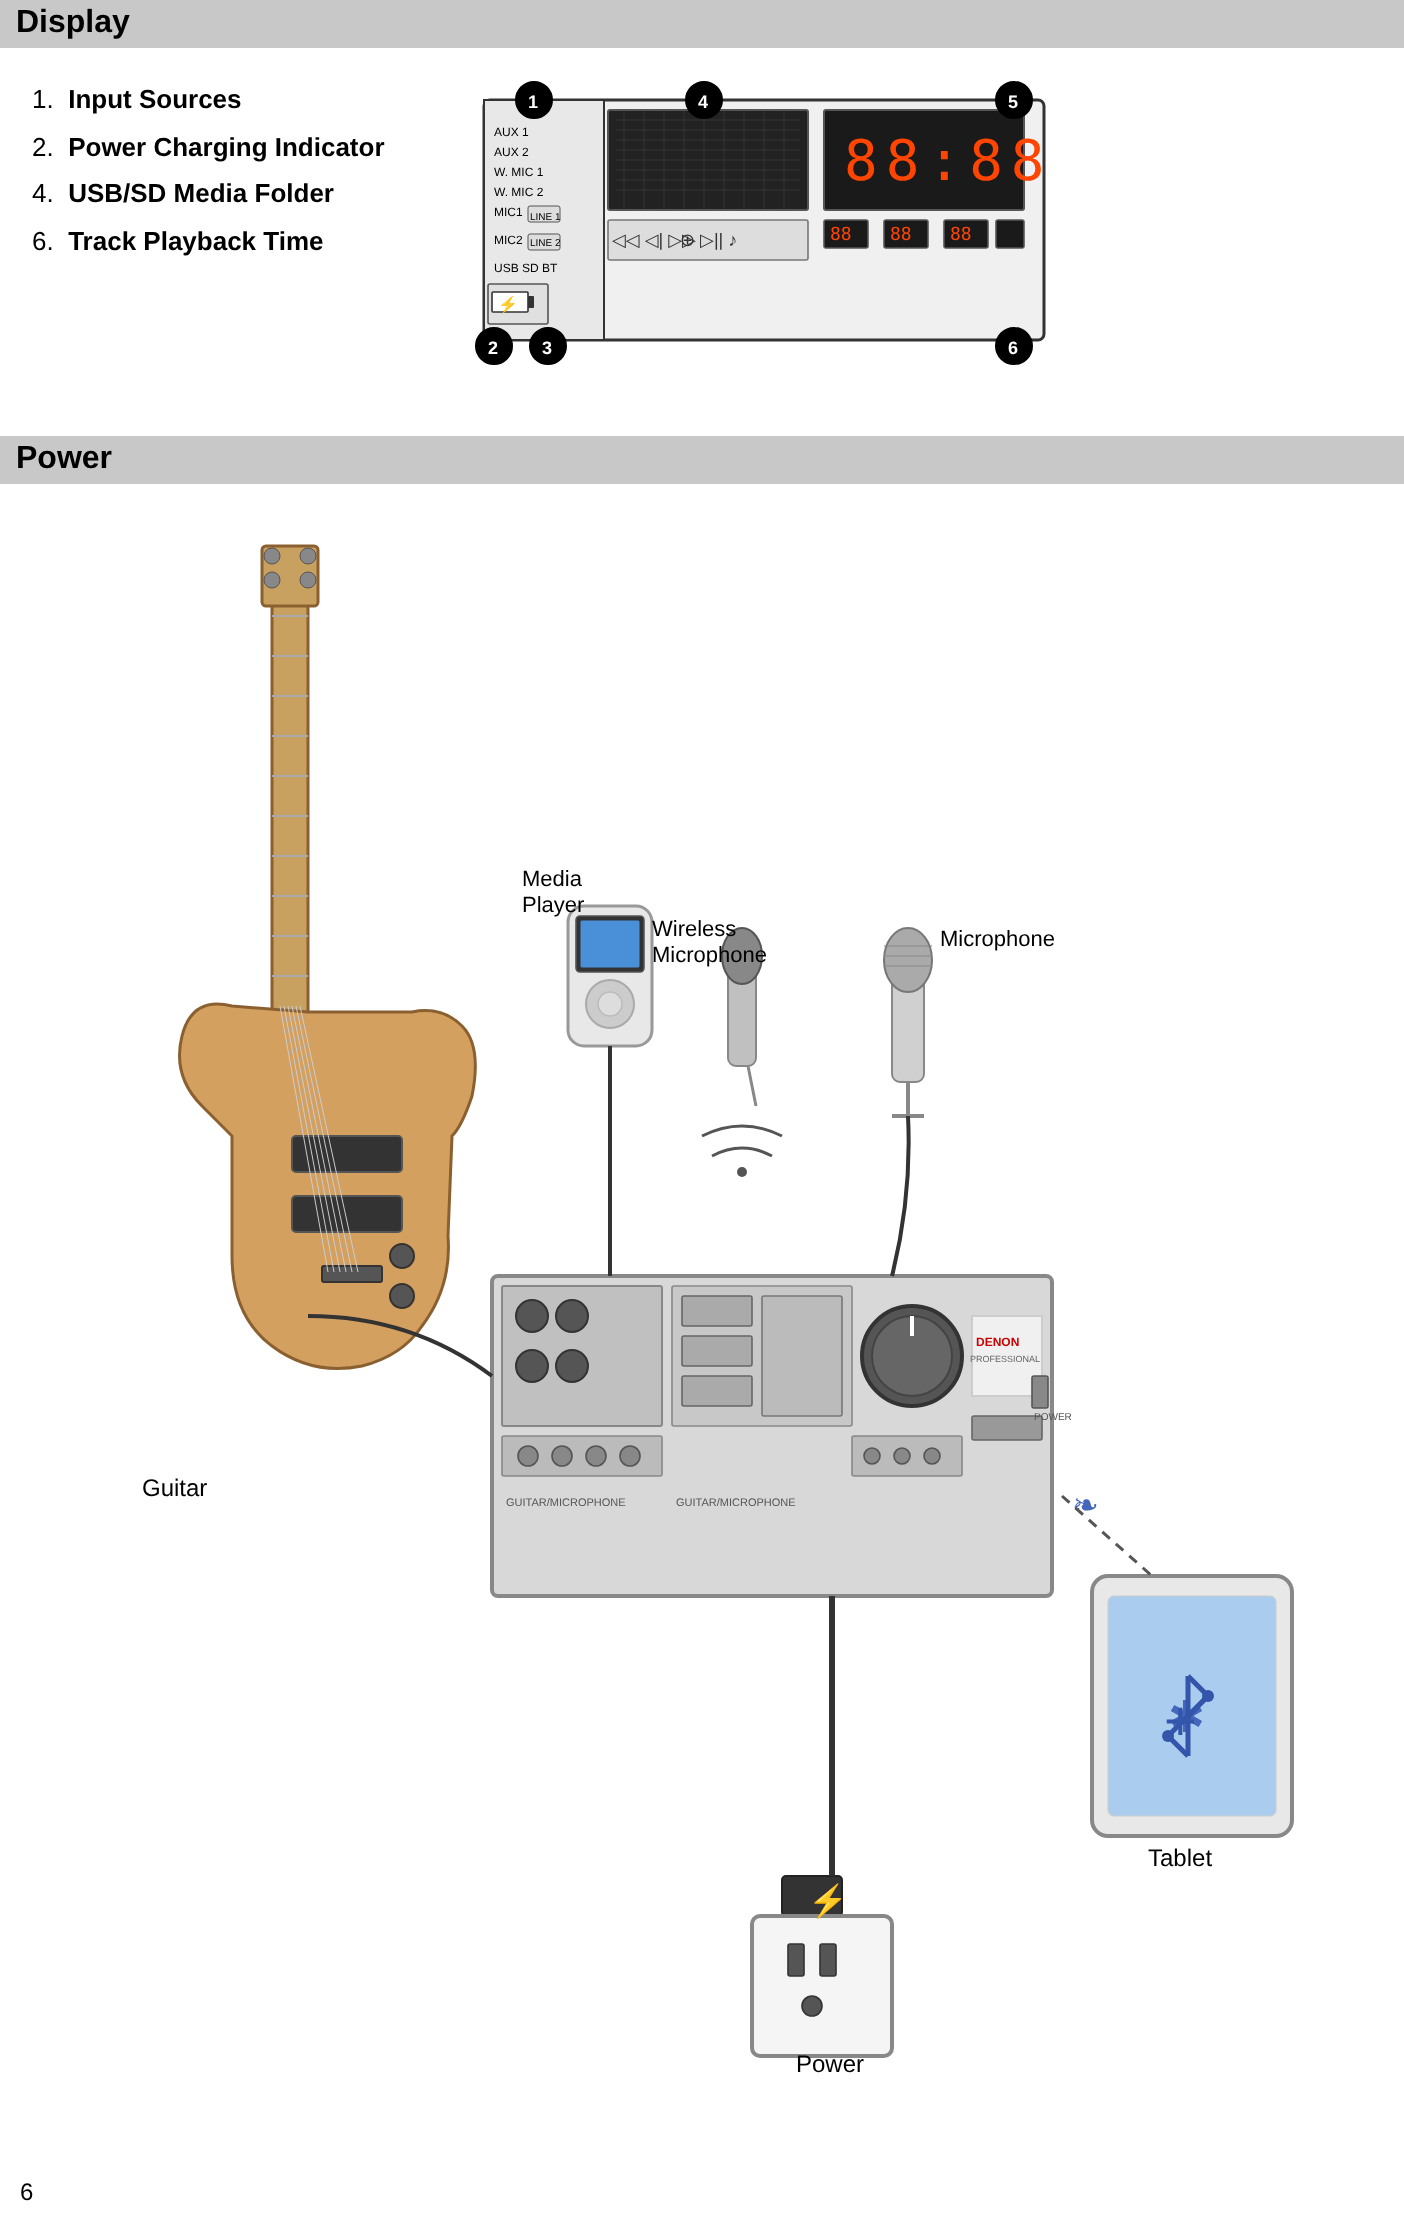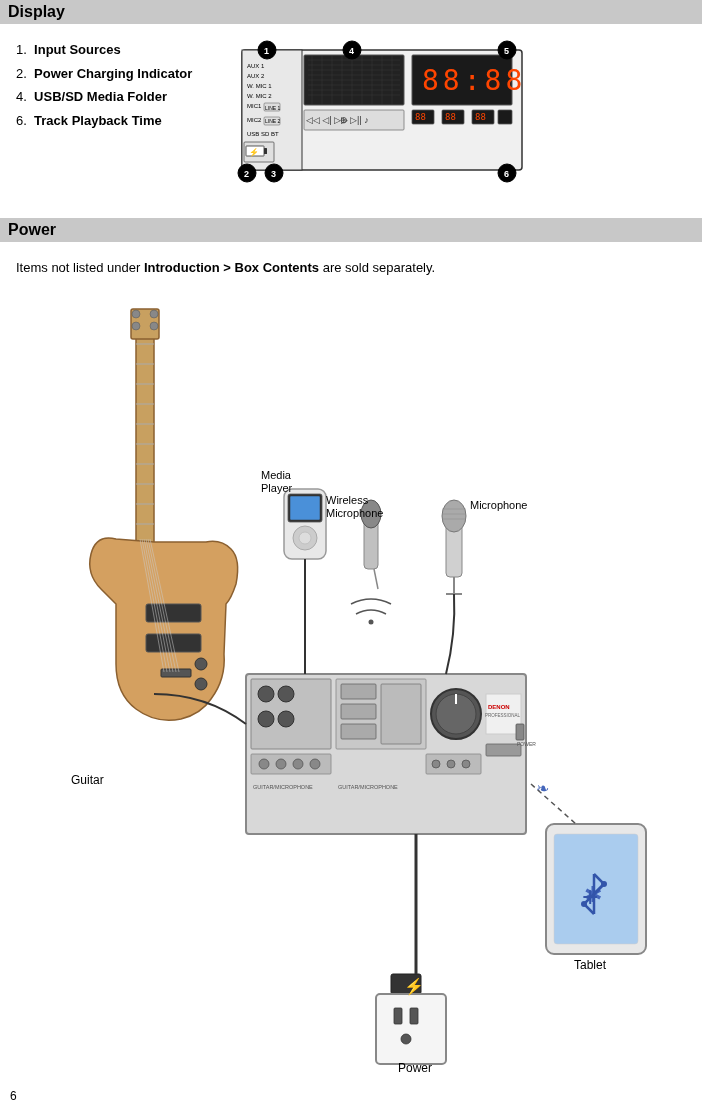--- a/index.html
+++ b/index.html
@@ -192,23 +192,20 @@
       <text x="292" y="137" font-size="9" font-weight="bold" fill="#fff">6</text>
     </svg>
   </div>
 </div>
 
 <div class="section-header">
   <span>Power</span>
 </div>
 
 <div class="setup-section">
-  <p class="setup-intro">
-    <span>Items not listed under </span><em>Introduction &gt; Box Contents</em><span> are sold separately.</span>
-  </p>
 
   <div class="setup-diagram">
     <svg viewBox="0 0 670 780">
 
       <g>
 
         <rect x="120" y="20" width="18" height="240" fill="#c8a060" stroke="#8B6030" stroke-width="1.5" rx="3"></rect>
 
         <line x1="120" y1="50" x2="138" y2="50" stroke="#aaa" stroke-width="1"></line>
         <line x1="120" y1="70" x2="138" y2="70" stroke="#aaa" stroke-width="1"></line>

